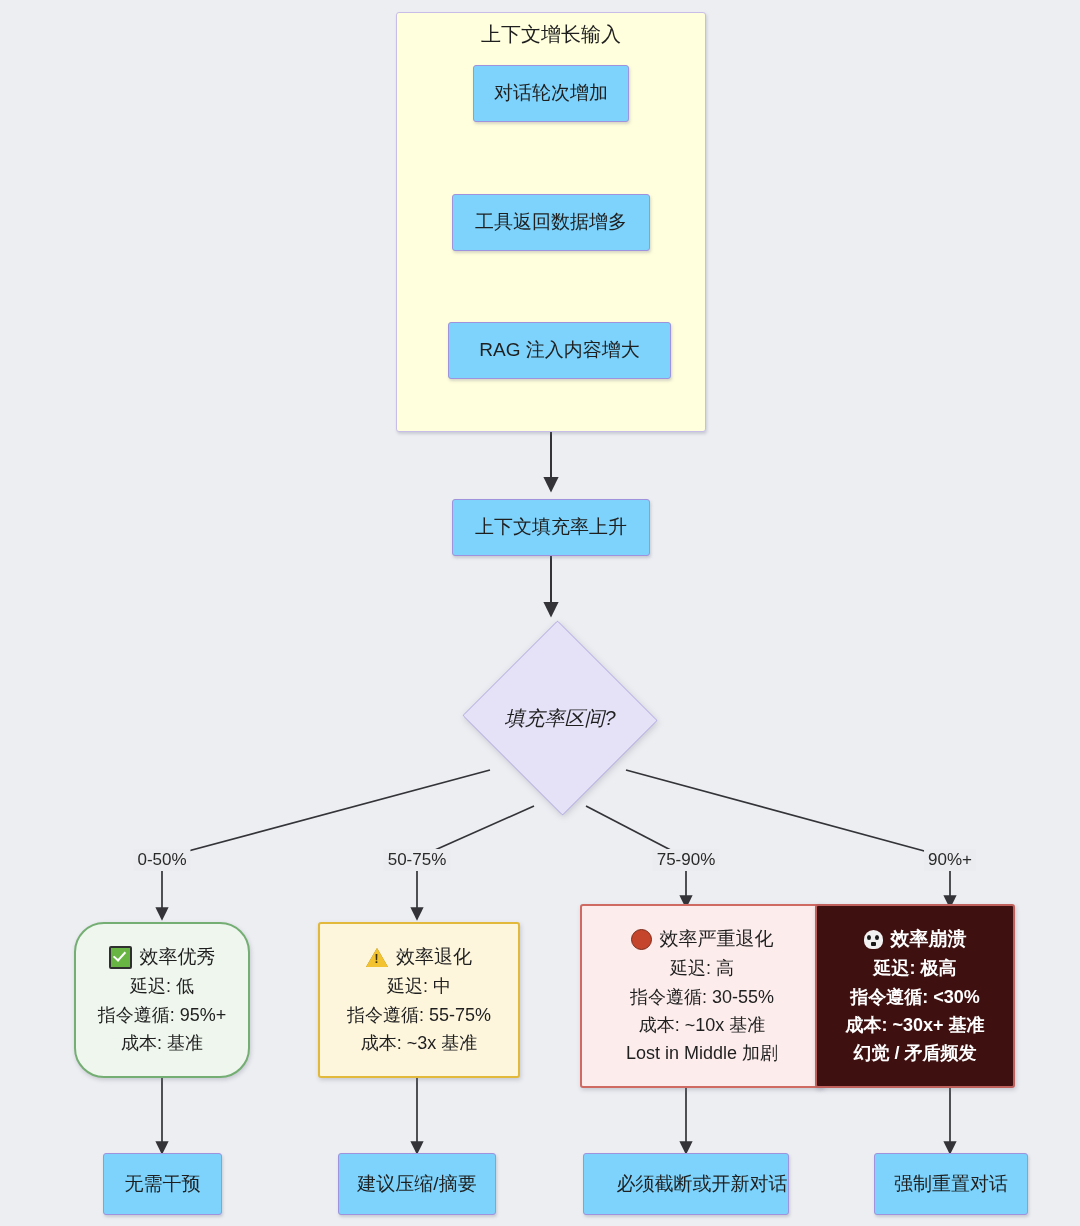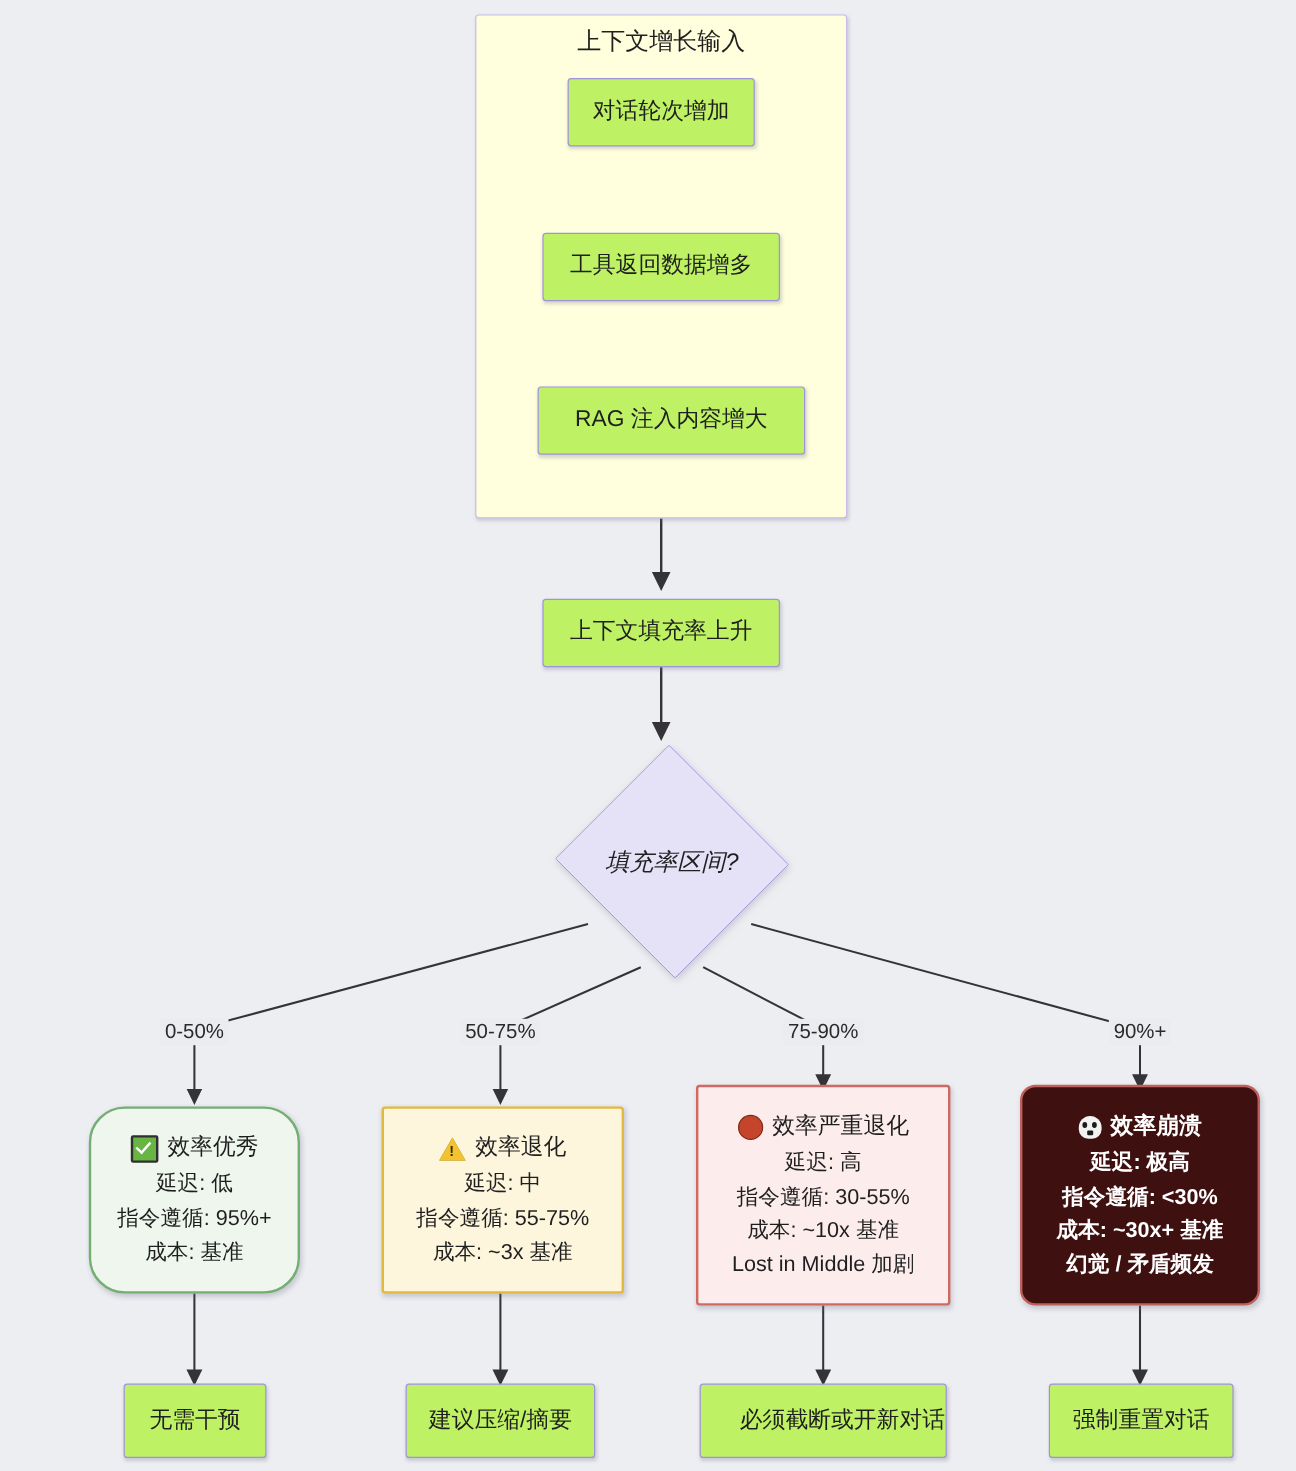--- a/index.html
+++ b/index.html
@@ -38,21 +38,21 @@
     align-items: center;
     justify-content: center;
     text-align: center;
     border-radius: 3px;
     box-shadow: 1px 2px 3px rgba(120,120,140,0.30);
     line-height: 1.38;
   }
 
   
   .proc {
-    background: #bef264;
+    background: #7dd3fc;
     border: 1px solid #9f93dd;
     font-size: 19px;
     color: #1f1f1f;
   }
 
   
   .subgraph {
     position: absolute;
     box-sizing: border-box;
     background: #ffffdd;
@@ -283,32 +283,32 @@
   <div class="card warn" style="left:318px; top:922px; width:202px; height:156px;">
     <div class="hd">
       <span class="gl gl-warn"></span>
       <span>效率退化</span>
     </div>
     <div class="ln">延迟: 中</div>
     <div class="ln">指令遵循: 55-75%</div>
     <div class="ln">成本: ~3x 基准</div>
   </div>
 
-  <div class="card bad" style="left:580px; top:904px; width:212px; height:184px;">
+  <div class="card bad" style="left:580px; top:904px; width:244px; height:184px;">
     <div class="hd">
       <span class="gl gl-dot"></span>
       <span>效率严重退化</span>
     </div>
     <div class="ln">延迟: 高</div>
     <div class="ln">指令遵循: 30-55%</div>
     <div class="ln">成本: ~10x 基准</div>
     <div class="ln">Lost in Middle 加剧</div>
   </div>
 
-  <div class="card fatal" style="left:850px; top:904px; width:200px; height:184px;border-radius:13px;">
+  <div class="card fatal" style="left:815px; top:904px; width:200px; height:184px;">
     <div class="hd">
       <span class="gl gl-skull"></span>
       <span>效率崩溃</span>
     </div>
     <div class="ln">延迟: 极高</div>
     <div class="ln">指令遵循: &lt;30%</div>
     <div class="ln">成本: ~30x+ 基准</div>
     <div class="ln">幻觉 / 矛盾频发</div>
   </div>
 

